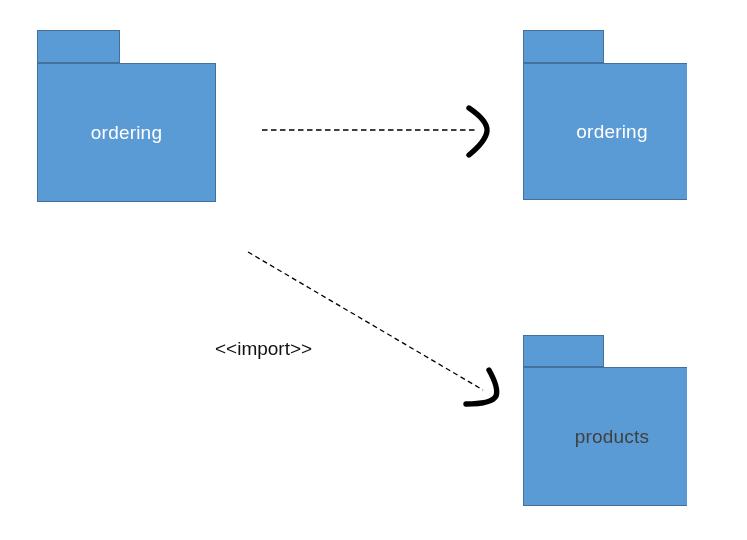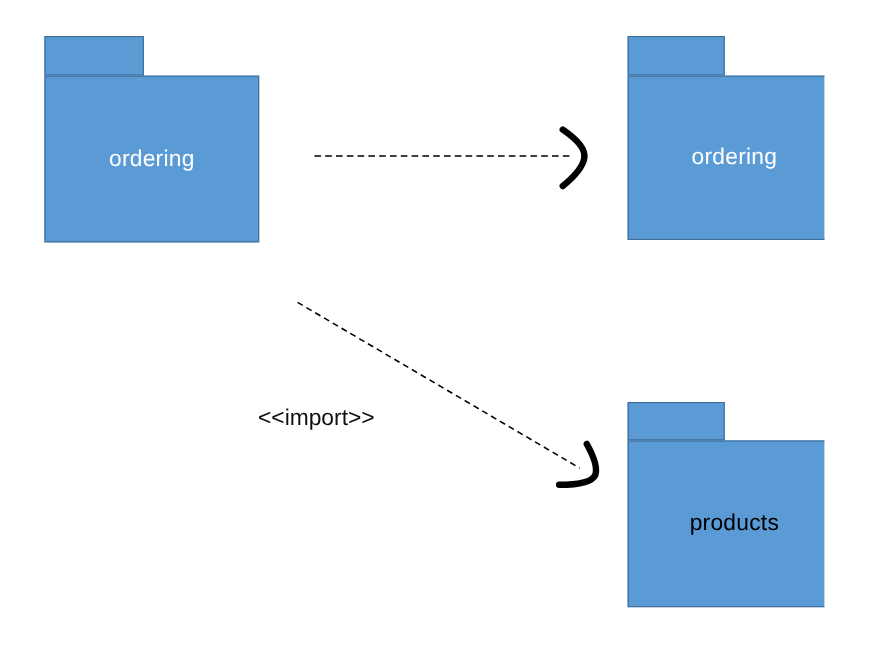--- a/index.html
+++ b/index.html
@@ -80,21 +80,21 @@
   <div class="package">
     <div class="pkg-tab" id="tab-pricing" style="left: 523px; top: 30px; width: 81px; height: 33px; background: rgb(91, 155, 213); border-color: rgb(65, 113, 156);"></div>
     <div class="pkg-body" id="body-pricing" style="left: 523px; top: 63px; width: 178px; height: 137px; background: rgb(91, 155, 213); border-color: rgb(65, 113, 156);">
       <span class="pkg-label" style="color: rgb(255, 255, 255);">ordering</span>
     </div>
   </div>
 
   <div class="package">
     <div class="pkg-tab" id="tab-products" style="left: 523px; top: 335px; width: 81px; height: 32px; background: rgb(91, 155, 213); border-color: rgb(65, 113, 156);"></div>
     <div class="pkg-body" id="body-products" style="left: 523px; top: 367px; width: 178px; height: 139px; background: rgb(91, 155, 213); border-color: rgb(65, 113, 156);">
-      <span class="pkg-label" style="color: #000000;">products</span>
+      <span class="pkg-label" style="color: #404040;">products</span>
     </div>
   </div>
 
   <svg class="edge-layer" viewBox="0 0 747 540">
 
     <g>
       <line x1="262" y1="130" x2="477" y2="130" stroke="#000000" stroke-width="1.4" stroke-dasharray="5.5 3.5"></line>
       <path d="M 469 108 Q 488 121 487 131 Q 486 141 469 155" fill="none" stroke="#000000" stroke-width="5.4" stroke-linecap="round" stroke-linejoin="round"></path>
     </g>
 

